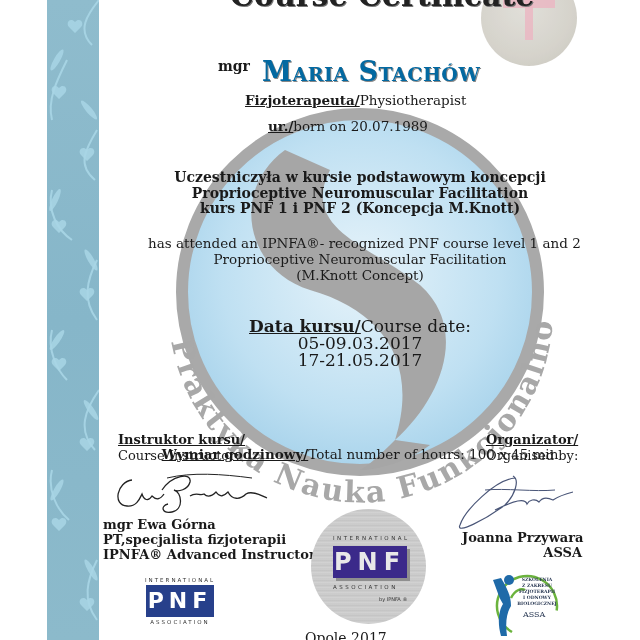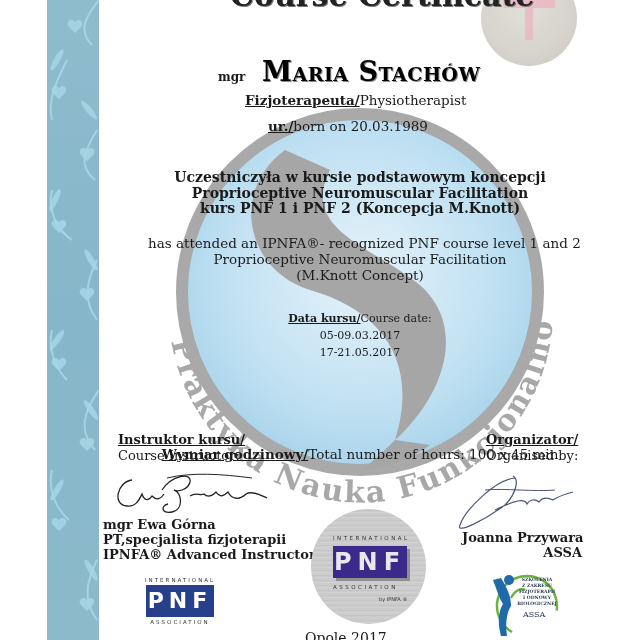--- a/index.html
+++ b/index.html
@@ -22,29 +22,29 @@
     }
     .seal-top .t-h { position: absolute; left: 22px; top: 30px; width: 52px; height: 8px; background: #e9a9b8; opacity: .8; }
     .seal-top .t-v { position: absolute; left: 44px; top: 30px; width: 8px; height: 40px; background: #e9a9b8; opacity: .8; }
 
     .txt { position: absolute; white-space: nowrap; }
     .center { text-align: center; }
     .b { font-weight: bold; text-decoration: underline; }
 
     .title { left: 230px; top: -22px; font-size: 30px; font-weight: bold; color: #222; text-shadow: 1px 1px 0 #777; }
 
-    .mgr { left: 218px; top: 70px; font-size: 12px; font-weight: bold; }
-    .name { left: 262px; top: 56px; font-size: 27px; font-weight: bold; letter-spacing: 0.5px; color: #000000; text-shadow: 1px 1px 0 #888; font-variant: small-caps; }
+    .mgr { left: 218px; top: 58px; font-size: 14px; font-weight: bold; }
+    .name { left: 262px; top: 56px; font-size: 27px; font-weight: bold; letter-spacing: 0.5px; color: #0369a1; text-shadow: 1px 1px 0 #888; font-variant: small-caps; }
     .prof { left: 245px; top: 92px; font-size: 13.5px; }
 
     .born { left: 268px; top: 118px; font-size: 13.5px; }
 
     .pl-block { left: 150px; width: 420px; top: 170px; font-size: 14px; font-weight: bold; line-height: 15.5px; }
     .en-block { left: 148px; width: 424px; top: 235px; font-size: 13.5px; line-height: 16px; text-align: center; }
-    .date-block { left: 150px; width: 420px; top: 310px; font-size: 11px; line-height: 17px; }
+    .date-block { left: 150px; width: 420px; top: 318px; font-size: 17px; line-height: 17px; }
     .hours { left: 150px; width: 420px; top: 398px; font-size: 13.5px; margin-top: 48px; }
 
     .instr { left: 118px; top: 432px; font-size: 13px; line-height: 16px; text-align: right; width: 110px; }
     .instr-name { left: 103px; top: 517px; width: 205px; font-size: 13px; line-height: 15px; text-align: left; font-weight: bold; }
 
     .org { left: 486px; top: 432px; font-size: 13px; line-height: 16px; text-align: center; width: 90px; }
     .org-name { left: 462px; top: 530px; width: 120px; font-size: 13px; line-height: 15px; text-align: right; font-weight: bold; }
 
     .sig { position: absolute; }
 
@@ -130,21 +130,21 @@
 </div>
 
 <div class="txt title">Course Certificate</div>
 
 <div class="txt mgr">mgr</div>
 <div class="txt name">Maria Stachów</div>
 <div class="txt prof">
   <span class="b">Fizjoterapeuta/</span><span>Physiotherapist</span>
 </div>
 <div class="txt born">
-  <span class="b">ur./</span><span>born on 20.03.1989</span>
+  <span class="b">ur./</span><span>born on 20.07.1989</span>
 </div>
 
 <div class="txt pl-block center">
   <div>Uczestniczyła w kursie podstawowym koncepcji</div>
   <div>Proprioceptive Neuromuscular Facilitation</div>
   <div>kurs PNF 1 i PNF 2 (Koncepcja M.Knott)</div>
 </div>
 
 <div class="txt en-block center">
   <div>has attended an IPNFA®- recognized PNF course  level 1 and 2</div>

